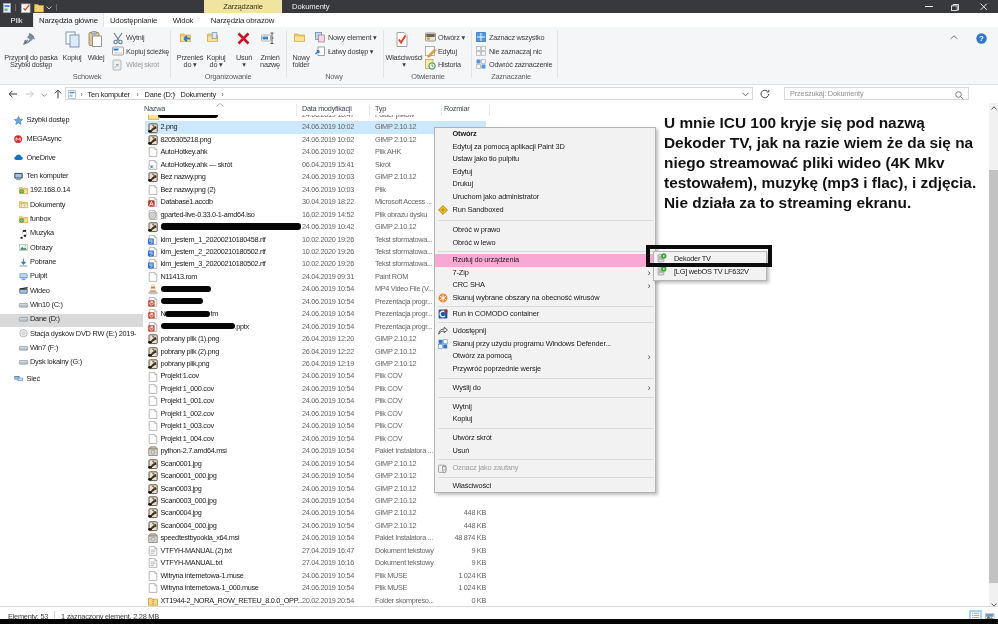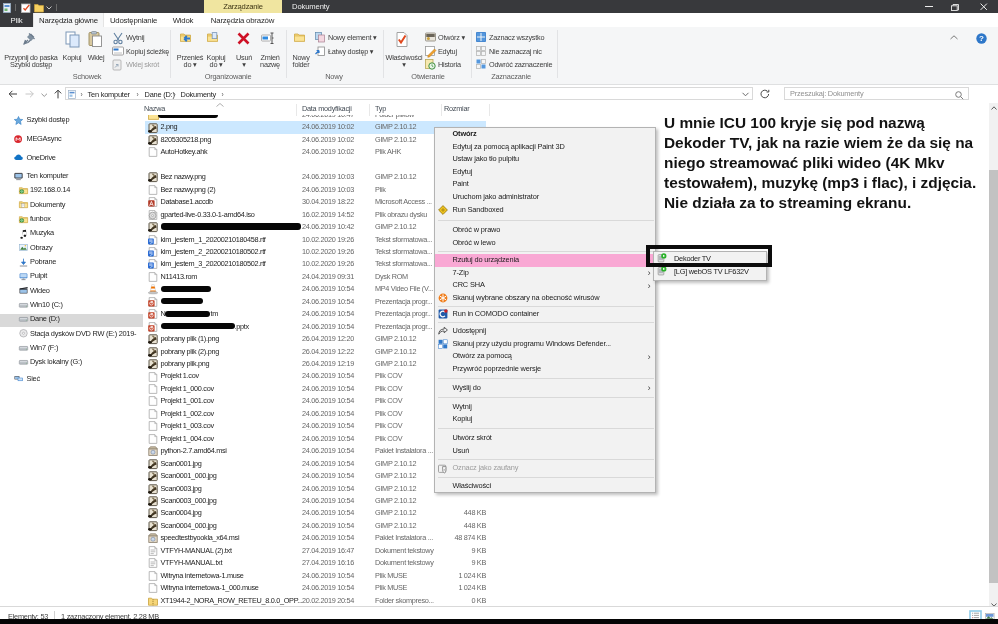--- a/index.html
+++ b/index.html
@@ -411,20 +411,31 @@
 </div>
 <div class="row" style="top:43.35px">
 <svg class="abs" style="left:4.5px;top:1.1px;" width="10" height="10" viewBox="0 0 10 10">
         <path d="M1.2 0.6 H6.8 L8.8 2.6 V9.4 H1.2 Z" fill="#fefefe" stroke="#a8a8a8" stroke-width="0.8"></path>
         <path d="M6.8 0.6 L6.8 2.6 L8.8 2.6" fill="none" stroke="#a8a8a8" stroke-width="0.7"></path>
       </svg>
 <span class="fname">AutoHotkey.ahk</span>
 <span class="fdate">24.06.2019 10:02</span>
 <span class="ftyp">Plik AHK</span>
 </div>
+<div class="row" style="top:55.80px">
+<svg class="abs" style="left:4.5px;top:1.1px;" width="10" height="10" viewBox="0 0 10 10">
+        <path d="M1.2 0.6 H6.8 L8.8 2.6 V9.4 H1.2 Z" fill="#fefefe" stroke="#a8a8a8" stroke-width="0.8"></path>
+        <path d="M6.8 0.6 L6.8 2.6 L8.8 2.6" fill="none" stroke="#a8a8a8" stroke-width="0.7"></path>
+        <rect x="1" y="5.6" width="4" height="4" fill="#fff" stroke="#9aa" stroke-width="0.5"></rect>
+        <path d="M2 8.6 L4 6.6 M4 6.6 h-1.4 M4 6.6 v1.4" stroke="#2866c8" stroke-width="0.9" fill="none"></path>
+      </svg>
+<span class="fname">AutoHotkey.ahk — skrót</span>
+<span class="fdate">06.04.2019 15:41</span>
+<span class="ftyp">Skrót</span>
+</div>
 <div class="row" style="top:68.25px">
 <svg class="abs" style="left:4.5px;top:1.1px;" width="10" height="10" viewBox="0 0 10 10">
         <rect x="1" y="0.8" width="8.2" height="8.8" rx="0.8" fill="#e9e2d2" stroke="#5f584a" stroke-width="1"></rect>
         <path d="M2.2 8.8 C3 5.8 5.2 4 7.8 3 L8.6 5.4 C6 6.4 4.2 7.6 3.6 9 Z" fill="#433723"></path>
         <ellipse cx="1.8" cy="8.2" rx="1.8" ry="1.2" fill="#201a12"></ellipse>
         <path d="M4.4 1.8 L6.8 4" stroke="#7d6f52" stroke-width="1.4"></path>
       </svg>
 <span class="fname">Bez nazwy.png</span>
 <span class="fdate">24.06.2019 10:03</span>
 <span class="ftyp">GIMP 2.10.12</span>
@@ -507,21 +518,21 @@
 <span class="fdate">10.02.2020 19:26</span>
 <span class="ftyp">Tekst sformatowa...</span>
 </div>
 <div class="row" style="top:167.85px">
 <svg class="abs" style="left:4.5px;top:1.1px;" width="10" height="10" viewBox="0 0 10 10">
         <path d="M1.2 0.6 H6.8 L8.8 2.6 V9.4 H1.2 Z" fill="#fefefe" stroke="#a8a8a8" stroke-width="0.8"></path>
         <path d="M6.8 0.6 L6.8 2.6 L8.8 2.6" fill="none" stroke="#a8a8a8" stroke-width="0.7"></path>
       </svg>
 <span class="fname">N11413.rom</span>
 <span class="fdate">24.04.2019 09:31</span>
-<span class="ftyp">Dysk ROM</span>
+<span class="ftyp">Paint ROM</span>
 </div>
 <div class="row" style="top:180.30px">
 <svg class="abs" style="left:4.5px;top:1.1px;" width="10" height="10" viewBox="0 0 10 10">
         <path d="M3.8 0.6 H6.2 L7.9 8.2 H2.1 Z" fill="#fdfdfd" stroke="#b0b0b0" stroke-width="0.4"></path>
         <path d="M3.4 2.4 H6.6 L7.1 4.6 H2.9 Z" fill="#ee7203"></path>
         <path d="M2.5 6.4 H7.5 L7.9 8.2 H2.1 Z" fill="#ee7203"></path>
         <ellipse cx="5" cy="8.8" rx="4.8" ry="1.2" fill="#c8c8c8" stroke="#9a9a9a" stroke-width="0.4"></ellipse>
       </svg>
 <span class="fname"><span class="bar" style="width:50px"></span></span>
 <span class="fdate">24.06.2019 10:54</span>
@@ -803,21 +814,21 @@
 <div class="hsep" style="left:153px"></div>
 <div class="hsep" style="left:226px"></div>
 <div class="hsep" style="left:298px"></div>
 <div class="hsep" style="left:345.5px"></div>
 </div>
 <div id="menu" class="abs">
 <div class="mi" style="font-weight:bold;">Otwórz</div>
 <div class="mi" style="">Edytuj za pomocą aplikacji Paint 3D</div>
 <div class="mi" style="">Ustaw jako tło pulpitu</div>
 <div class="mi" style="">Edytuj</div>
-<div class="mi" style="">Paint</div>
+<div class="mi" style="">Drukuj</div>
 <div class="mi" style="">Uruchom jako administrator</div>
 <div class="mi" style=""><svg class="mica" width="10" height="10" viewBox="0 0 10 10">
         <path d="M5 0.6 L9.4 5 L5 9.4 L0.6 5 Z" fill="#f6c91e" stroke="#8a6d10" stroke-width="0.8"></path>
         <path d="M2.8 5 h4.4 M5 2.8 v4.4" stroke="#8a6d10" stroke-width="0.6"></path>
       </svg>Run Sandboxed</div>
 <div class="msep" style="margin-top:3.40px;margin-bottom:3.40px"></div>
 <div class="mi" style="">Obróć w prawo</div>
 <div class="mi" style="">Obróć w lewo</div>
 <div class="msep" style="margin-top:2.05px;margin-bottom:2.05px"></div>
 <div class="mi hl" style="">Rzutuj do urządzenia<span class="marr">›</span></div>

